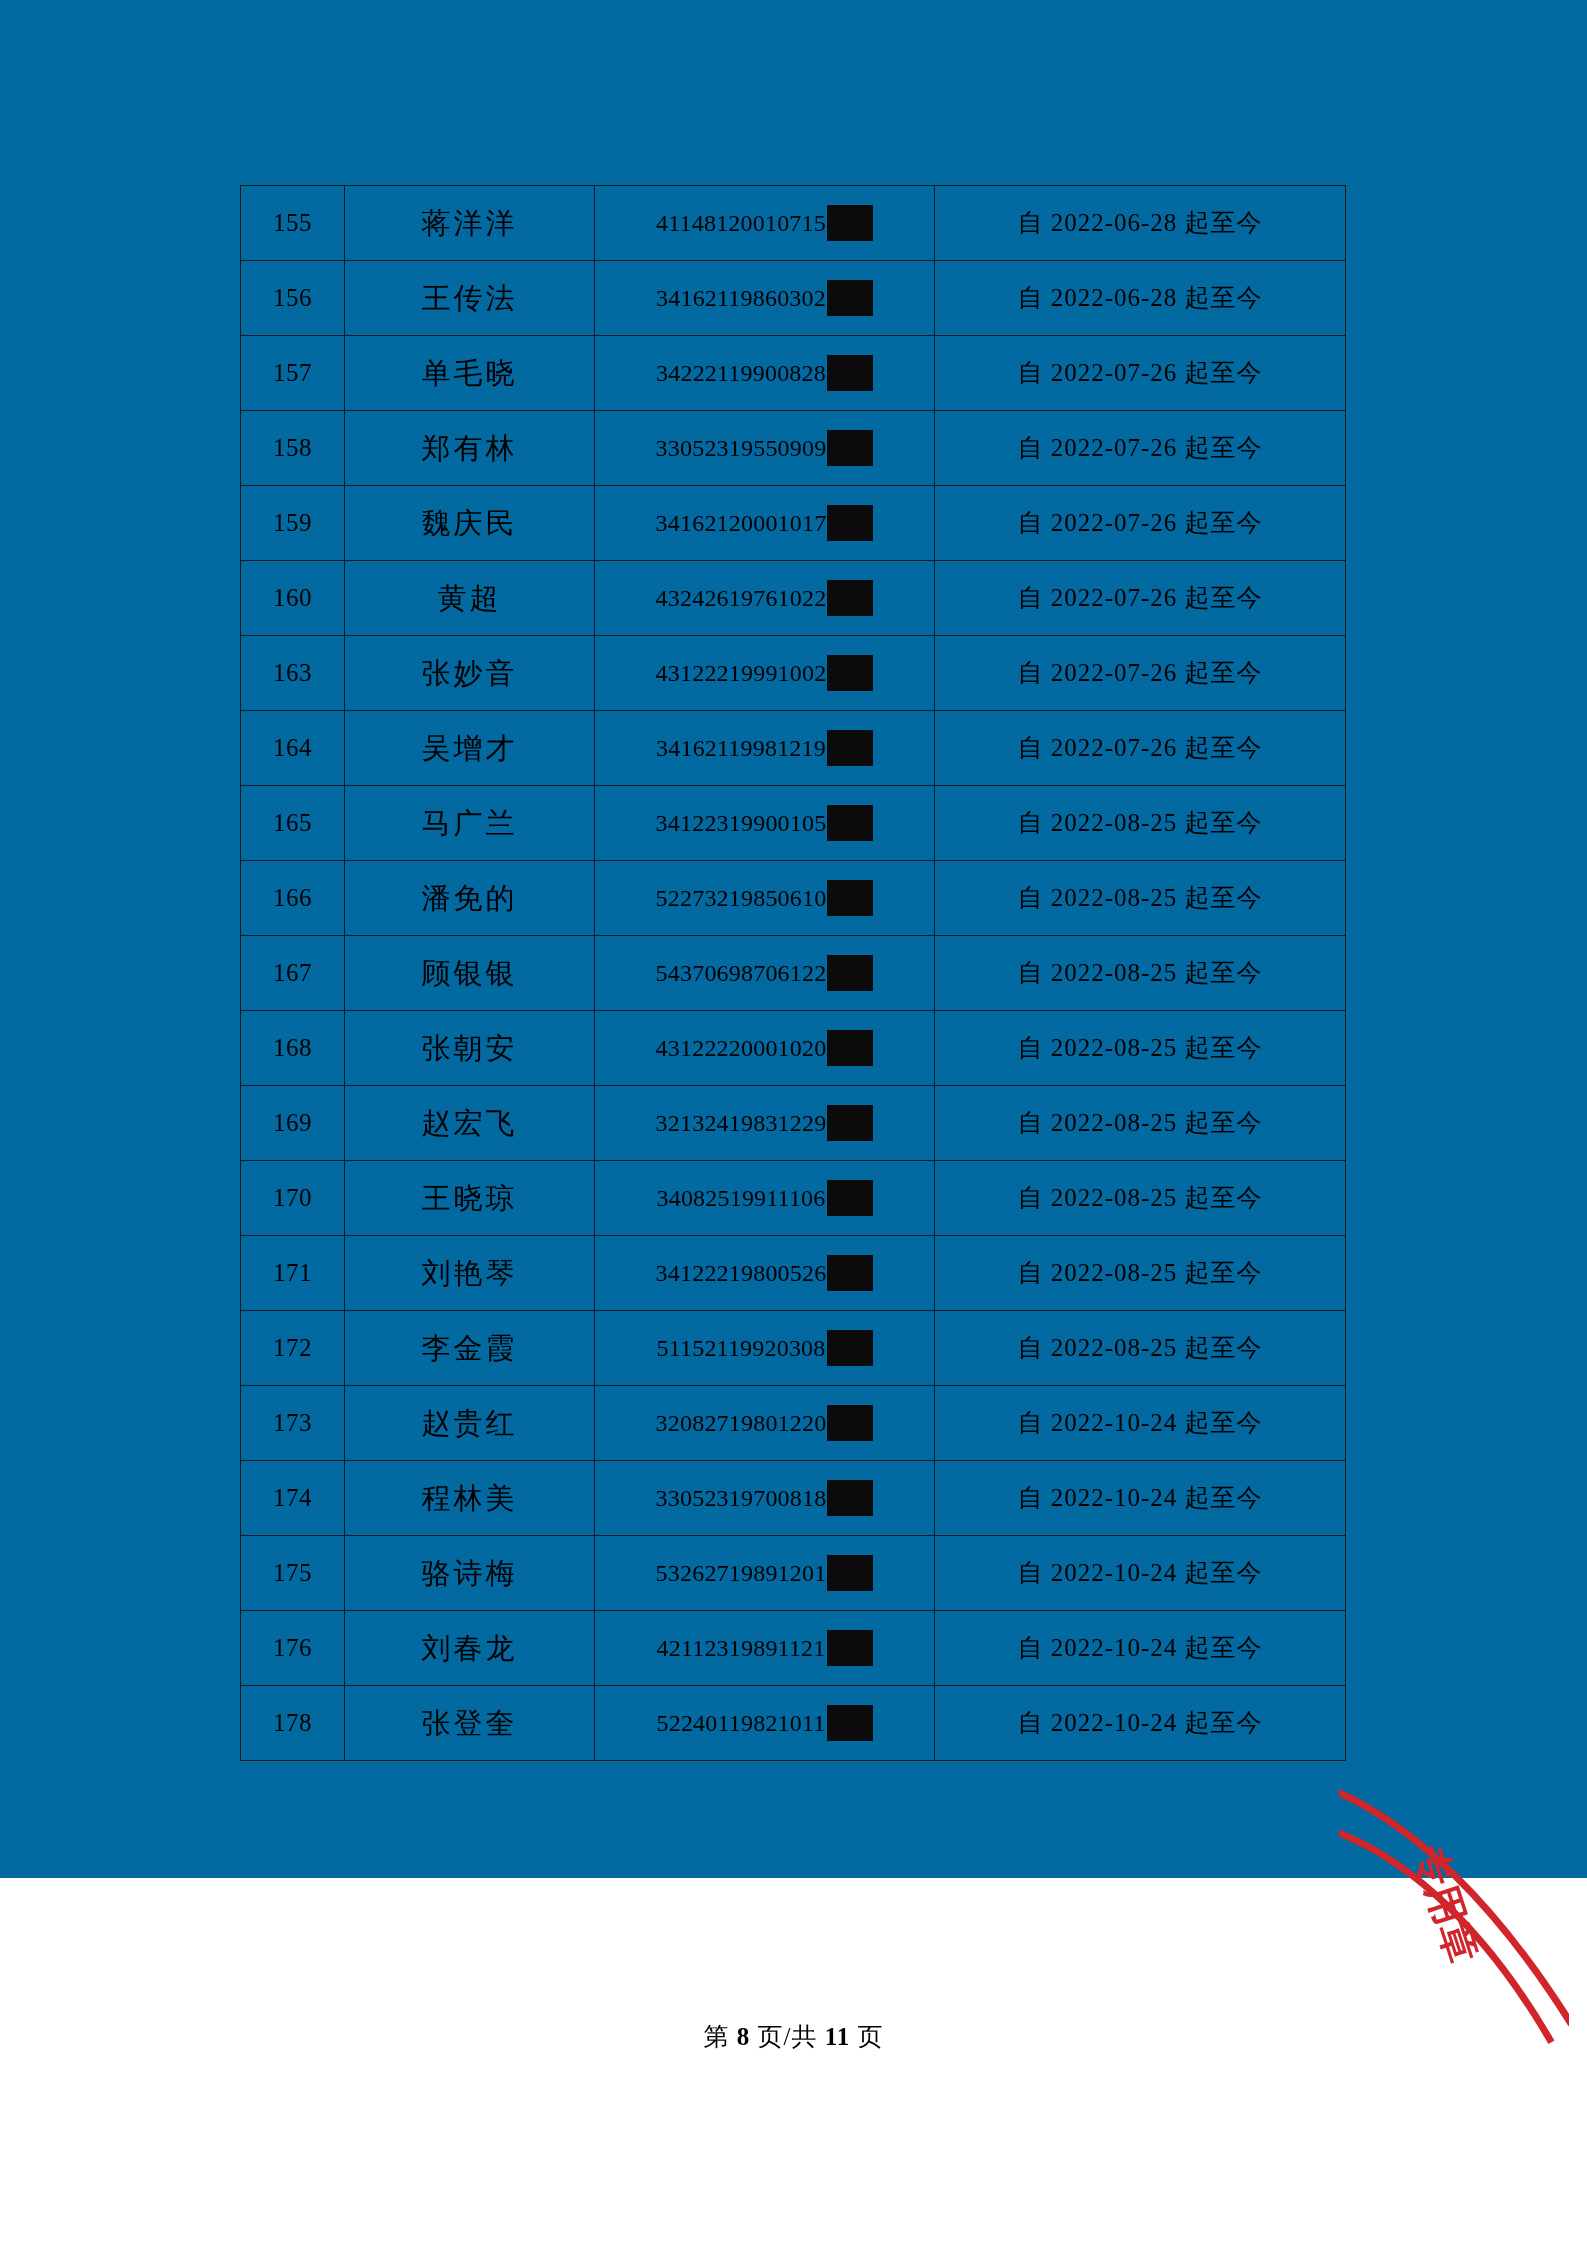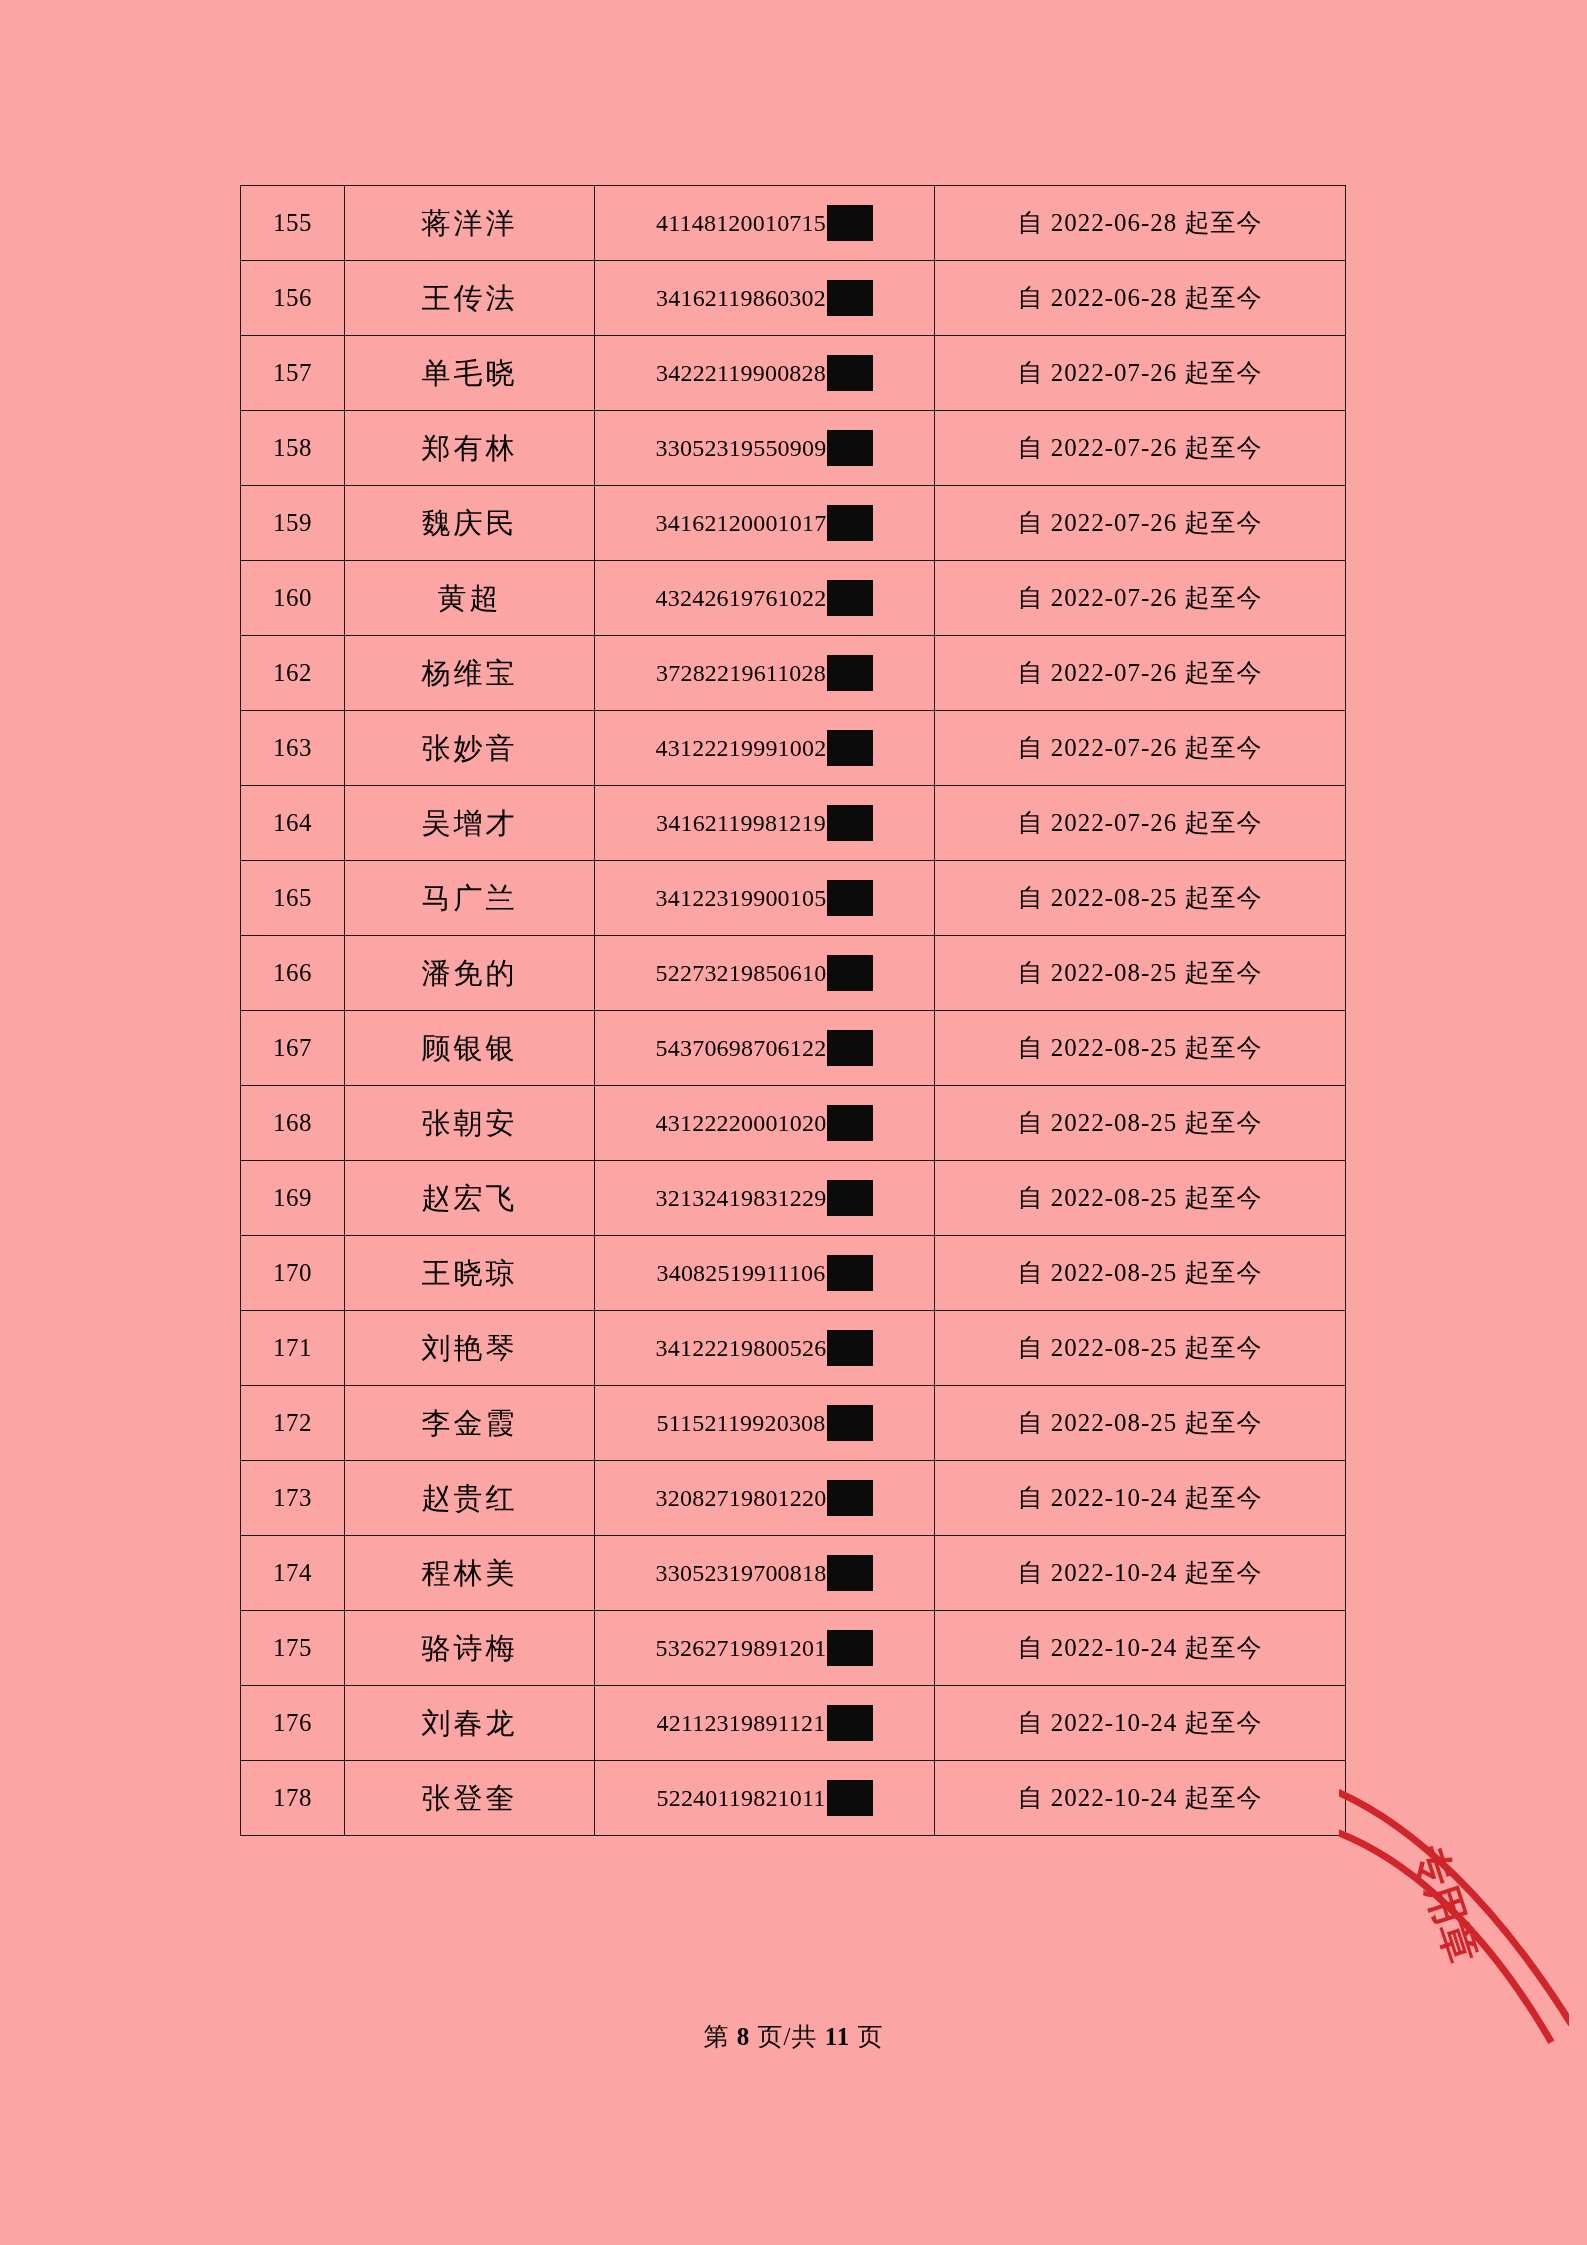--- a/index.html
+++ b/index.html
@@ -13,22 +13,22 @@
     position: relative;
     font-family: "Liberation Serif", "DejaVu Serif", serif;
     color: #000000;
     overflow: hidden;
   }
   .page {
     position: absolute;
     left: 0;
     top: 0;
     width: 1587px;
-    height: 2245px;
-    background: #fca5a5;
+    height: 1878px;
+    background: #0369a1;
   }
   .table-wrap {
     position: absolute;
     left: 240px;
     top: 185px;
     width: 1105px;
   }
   table.doc-table {
     border-collapse: collapse;
     width: 1105px;
@@ -177,31 +177,20 @@
               </div>
             </td>
             <td><span class="period">自 2022-07-26 起至今</span></td>
           </tr>
           <tr>
             <td><span class="idx">160</span></td>
             <td><span class="name">黄超</span></td>
             <td class="idcell">
               <div class="idinner">
                 <span class="idnum">43242619761022</span>
-                <span class="redact"></span>
-              </div>
-            </td>
-            <td><span class="period">自 2022-07-26 起至今</span></td>
-          </tr>
-          <tr>
-            <td><span class="idx">162</span></td>
-            <td><span class="name">杨维宝</span></td>
-            <td class="idcell">
-              <div class="idinner">
-                <span class="idnum">37282219611028</span>
                 <span class="redact"></span>
               </div>
             </td>
             <td><span class="period">自 2022-07-26 起至今</span></td>
           </tr>
           <tr>
             <td><span class="idx">163</span></td>
             <td><span class="name">张妙音</span></td>
             <td class="idcell">
               <div class="idinner">

